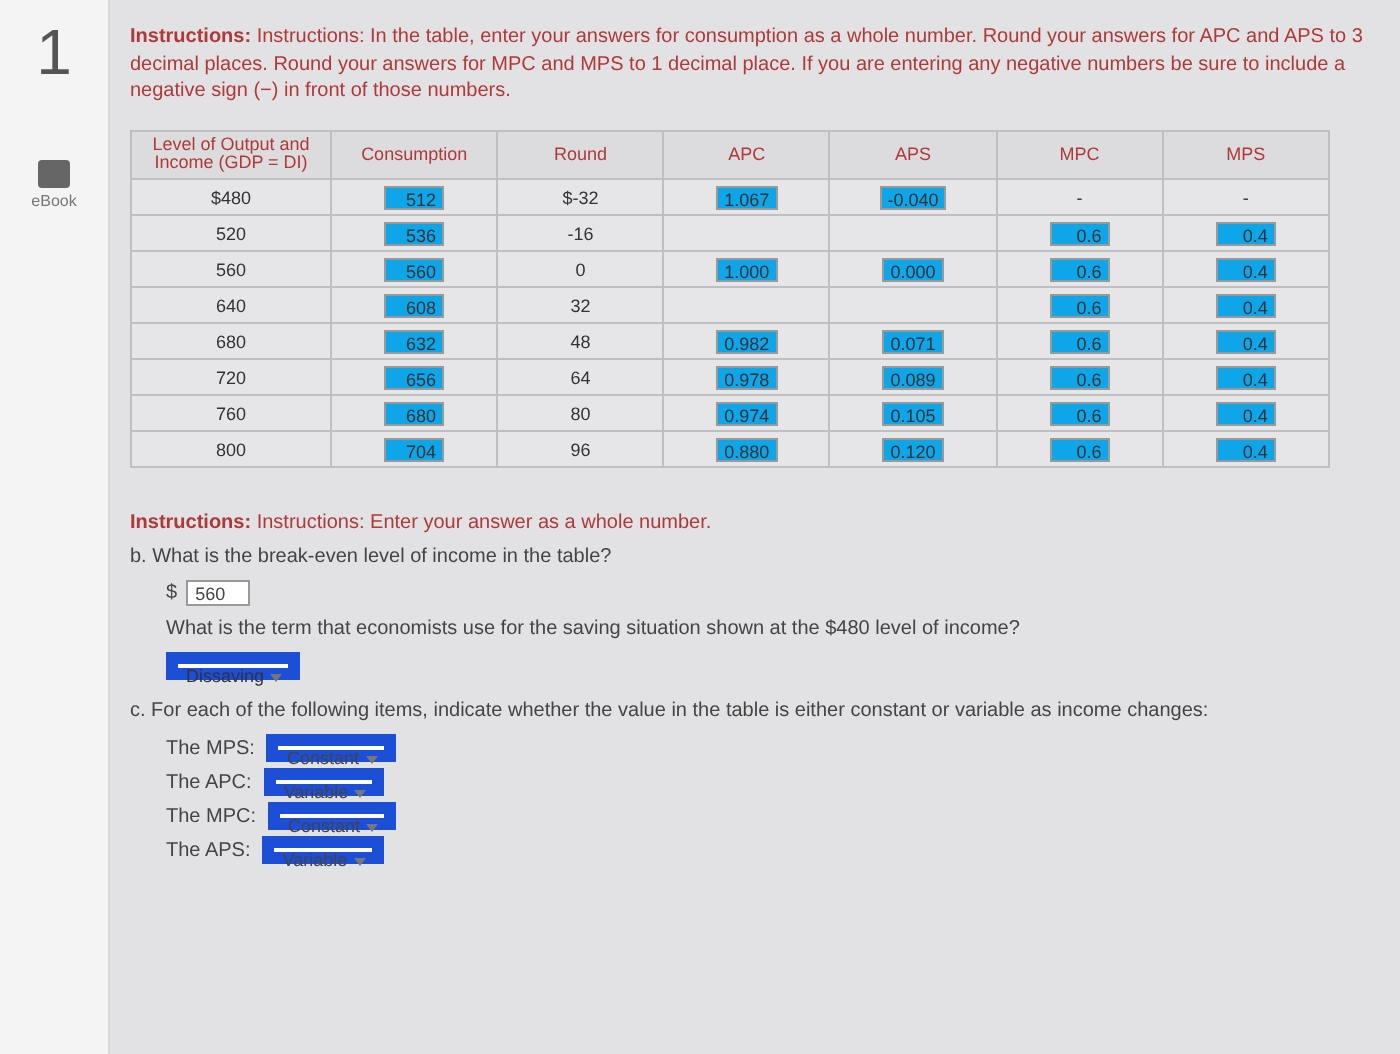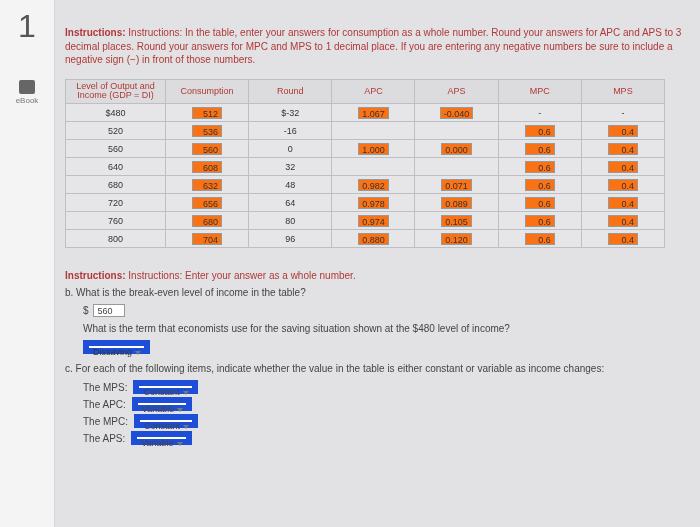--- a/index.html
+++ b/index.html
@@ -36,21 +36,21 @@
   }
   .ebook-ic {
     width: 16px; height: 14px;
     background: #666;
     margin: 0 auto 2px;
     border-radius: 2px;
   }
   .ebook-lbl { font-size: 8px; color: #777; }
   .main {
     position: absolute;
-    left: 65px; top: 26px;
+    left: 65px; top: 12px;
     width: 620px;
   }
   .instr {
     font-size: 10px;
     line-height: 1.35;
     color: #b03838;
     margin-bottom: 12px;
   }
   .instr b { color: #b03838; }
   table.data {
@@ -71,21 +71,21 @@
   }
   table.data th {
     background: #dcdcde;
     color: #b03838;
     font-weight: normal;
     font-size: 9px;
   }
   table.data th.lvl { width: 100px; line-height: 1.1; }
   .inp {
     display: inline-block;
-    background: #f97316;
+    background: #0ea5e9;
     border: 1px solid #999;
     padding: 0 3px;
     min-width: 30px;
     height: 12px;
     line-height: 12px;
     font-size: 9px;
     text-align: right;
   }
   .q-instr {
     font-size: 10px;

